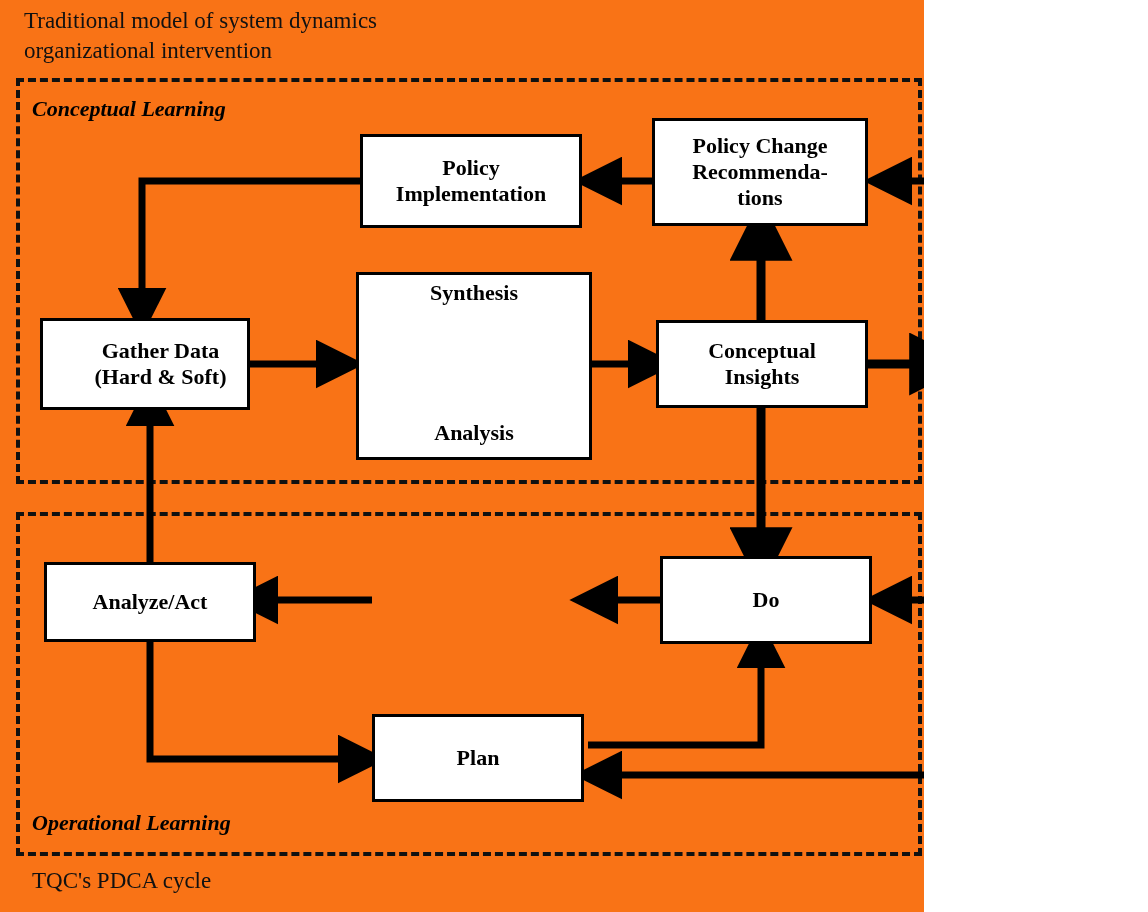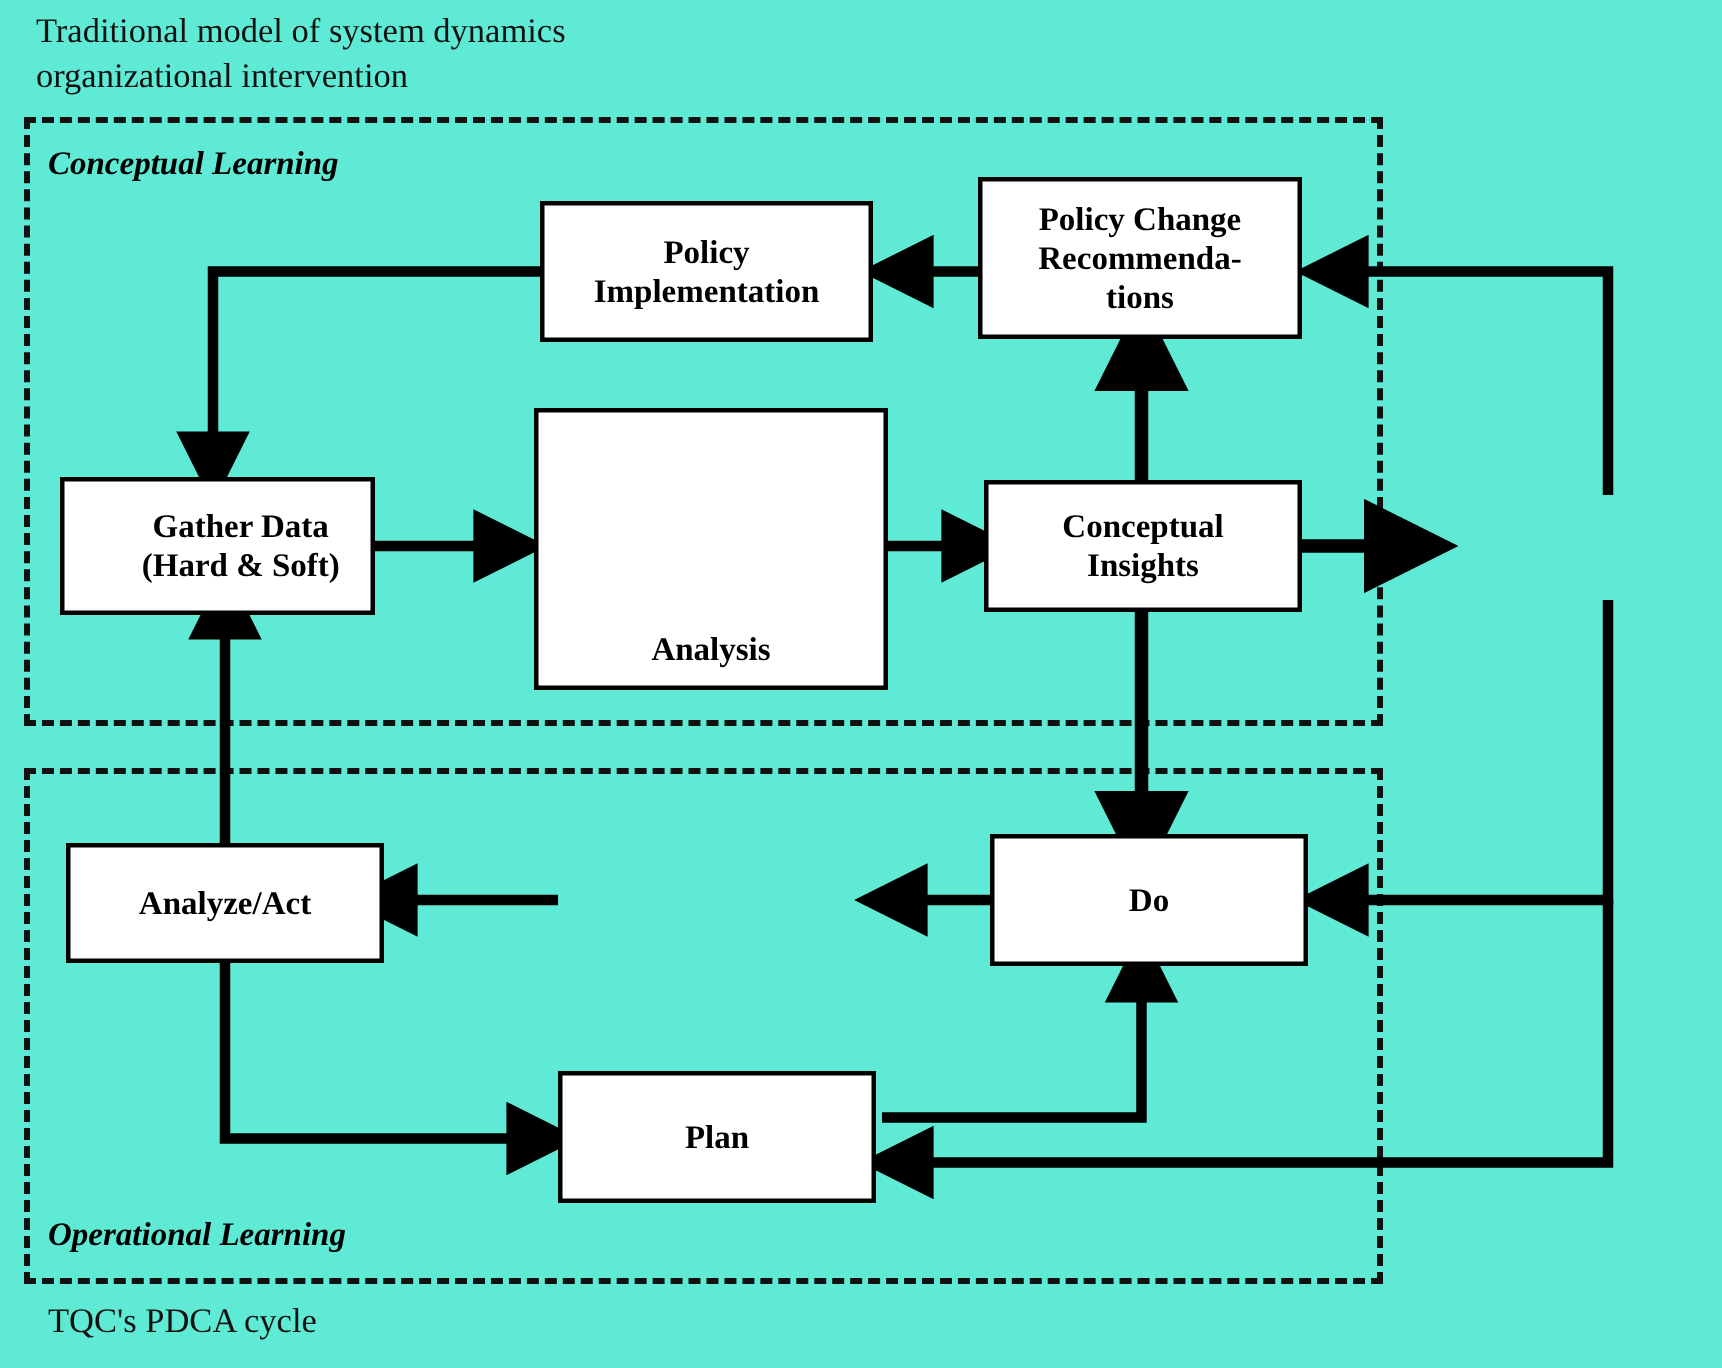--- a/index.html
+++ b/index.html
@@ -6,24 +6,24 @@
     margin: 0;
     padding: 0;
     background: #ffffff;
   }
   body {
     font-family: "Liberation Serif", serif;
     color: #000;
   }
   #canvas {
     position: relative;
-    width: 1148px;
+    width: 924px;
     height: 912px;
     overflow: hidden;
-    background: #5eead4;
+    background: #f97316;
   }
   .caption {
     position: absolute;
     font-family: "Liberation Serif", serif;
     font-size: 23px;
     line-height: 30px;
     color: #111;
     white-space: pre-line;
   }
   #caption-top { left: 24px; top: 6px; }
@@ -151,20 +151,21 @@
 Recommenda-
 tions</div>
 
   <div class="node" style="left:360px; top:134px; width:222px; height:94px;">Policy
 Implementation</div>
 
   <div class="node" style="left:40px; top:318px; width:210px; height:92px;padding-left:35px;">Gather Data
 (Hard &amp; Soft)</div>
 
   <div class="cycle-box" style="left:356px; top:272px; width:236px; height:188px;"></div>
+  <div class="cycle-label" style="left:356px; top:280px; width:236px;">Synthesis</div>
   <div class="cycle-label" style="left:356px; top:420px; width:236px;">Analysis</div>
 
   <div class="node" style="left:656px; top:320px; width:212px; height:88px;">Conceptual
 Insights</div>
 
 
   <div class="node" style="left:44px; top:562px; width:212px; height:80px;">Analyze/Act</div>
 
 
   <div class="node" style="left:660px; top:556px; width:212px; height:88px;">Do</div>

